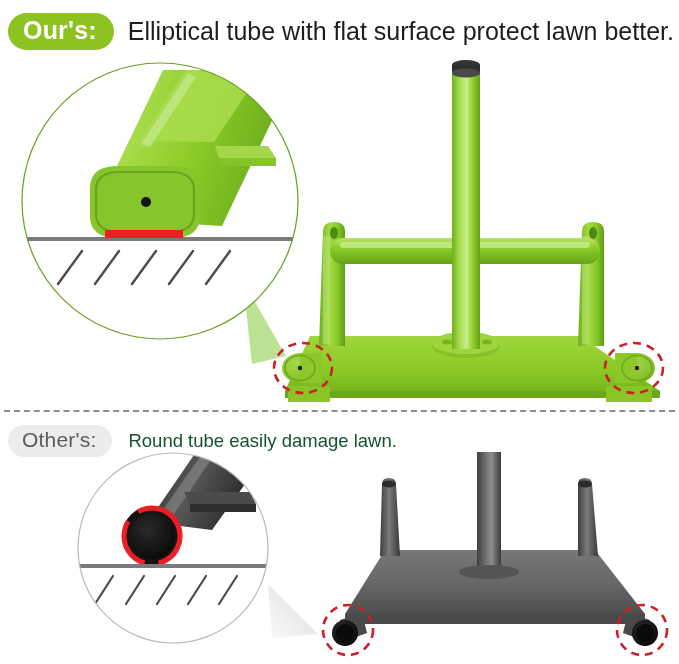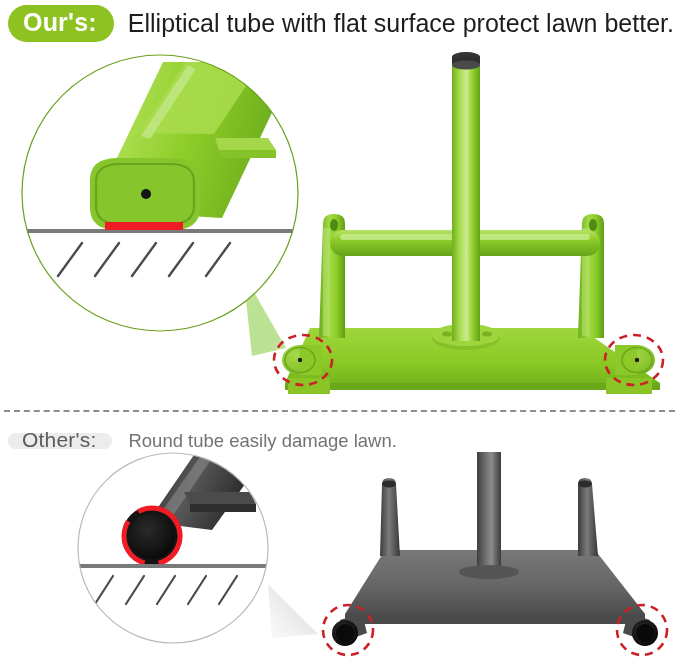--- a/index.html
+++ b/index.html
@@ -15,21 +15,21 @@
     font-family: "Liberation Sans", sans-serif;
     color: #231f20;
   }
 
   
   .panel {
     position: absolute;
     left: 0;
     width: 679px;
   }
-  #panel-ours   { top: 0;   height: 406px; }
+  #panel-ours   { top: 8px;   height: 406px; }
   #panel-others { top: 406px; height: 258px; }
 
   
   .header-row {
     position: absolute;
     left: 0;
     width: 679px;
     display: flex;
     align-items: center;
   }
@@ -51,36 +51,36 @@
     height: 37px;
     padding: 0 17px 2px 15px;
     border-radius: 19px;
     letter-spacing: 0.2px;
   }
   .badge-others {
     background: #ececec;
     color: #5b5b5b;
     font-size: 21px;
     font-weight: normal;
-    height: 16px;
+    height: 32px;
     padding: 0 16px 2px 14px;
     border-radius: 16px;
     letter-spacing: 0.2px;
   }
 
   .caption {
     font-size: 25px;
     color: #1d1d1d;
     margin-left: 14px;
     white-space: nowrap;
     line-height: 1;
   }
   #others-header .caption {
     font-size: 18.5px;
-    color: #737373;
+    color: #14532d;
     margin-left: 16px;
   }
 
   
   #section-divider {
     position: absolute;
     left: 4px;
     top: 410px;
     width: 671px;
     height: 0;

